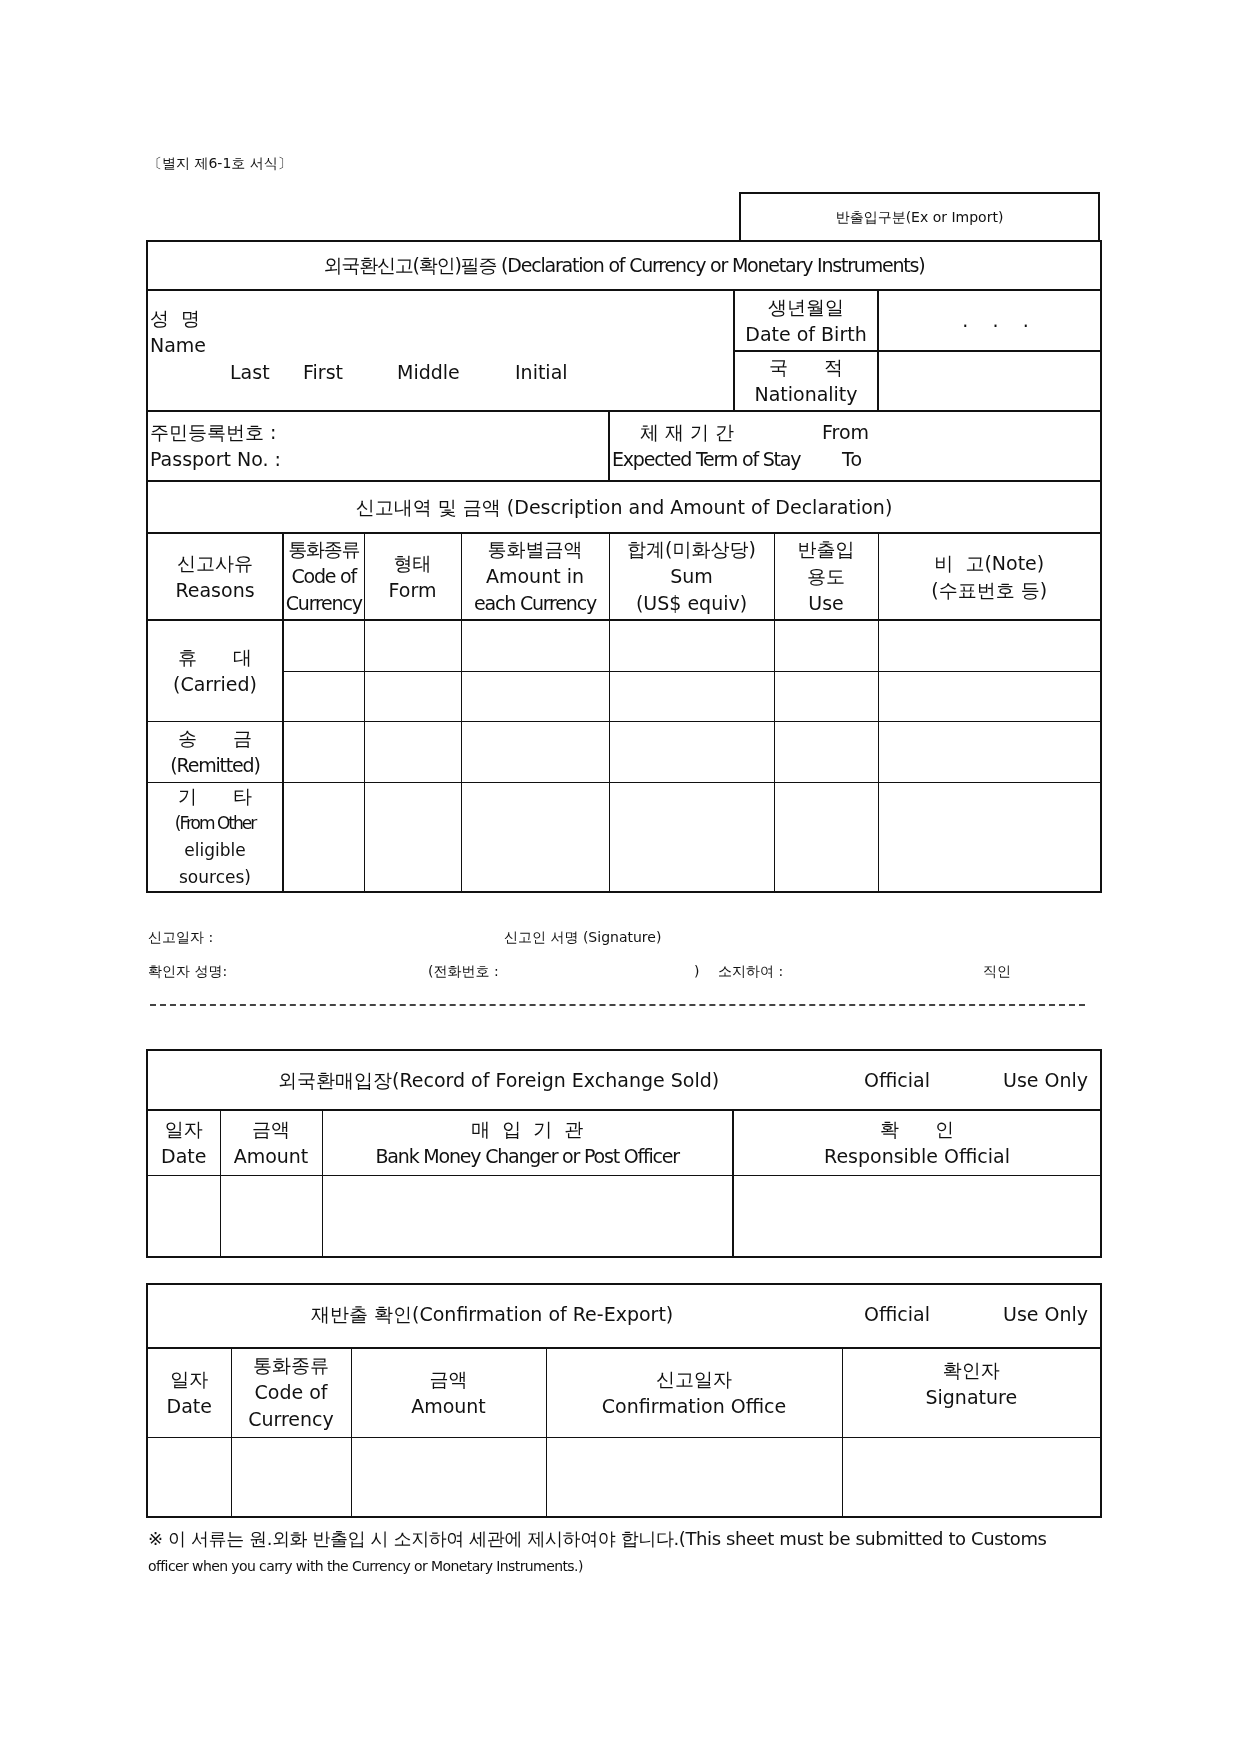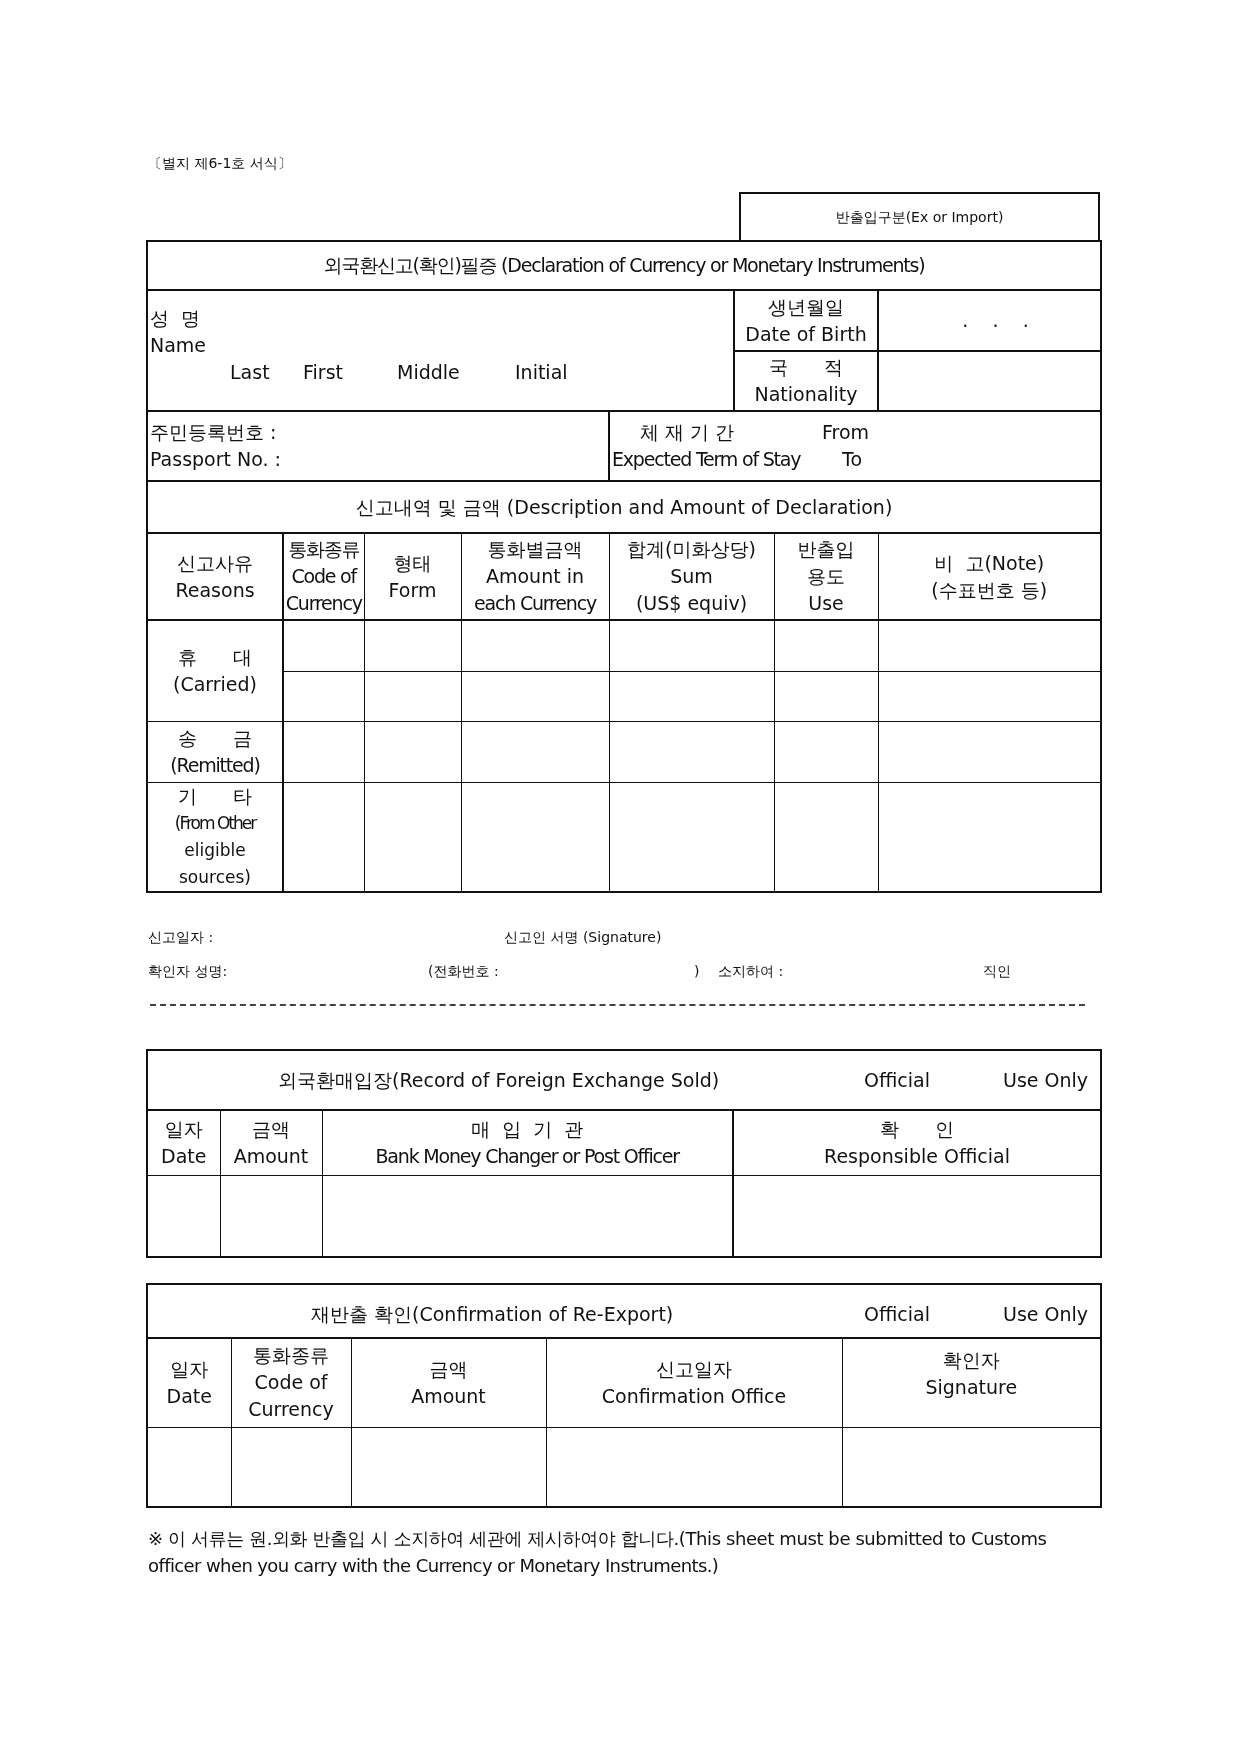--- a/index.html
+++ b/index.html
@@ -236,21 +236,21 @@
 
 <table class="abs outer" style="left:146px; top:1283px; width:954px;">
   <colgroup>
       <col style="width:84px">
       <col style="width:120px">
       <col style="width:195px">
       <col style="width:296px">
       <col style="width:259px">
     </colgroup>
   <tbody>
-      <tr style="height:54px;">
+      <tr style="height:64px;">
     <td colspan="5" class="b2" style="position:relative;">
       <span class="abs" style="left:163px; top:16px;">재반출 확인(Confirmation of Re-Export)</span>
       <span class="abs" style="left:716px; top:16px;">Official</span>
       <span class="abs" style="left:855px; top:16px;">Use Only</span>
     </td>
   </tr>
   <tr style="height:89px;">
     <td class="b1">
       <div>일자</div>
           <div>Date</div>
@@ -277,13 +277,13 @@
     <td class="b1"></td>
     <td class="b1"></td>
     <td class="b1"></td>
     <td class="b1"></td>
     <td class="b1"></td>
   </tr>
 </tbody>
   </table>
 
 <div class="abs txt" style="left:148px; top:1526px; width:952px; font-size:18px; text-align:justify; letter-spacing:-0.4px;">※ 이 서류는 원.외화 반출입 시 소지하여 세관에 제시하여야 합니다.(This sheet must be submitted to Customs</div>
-<div class="abs txt" style="left:148px; top:1553px; font-size:18px; letter-spacing:-0.6px;">officer when you carry with the Currency or Monetary Instruments.)</div>
+<div class="abs txt" style="left:148px; top:1553px; font-size:14px; letter-spacing:-0.6px;">officer when you carry with the Currency or Monetary Instruments.)</div>
 
 </body></html>

